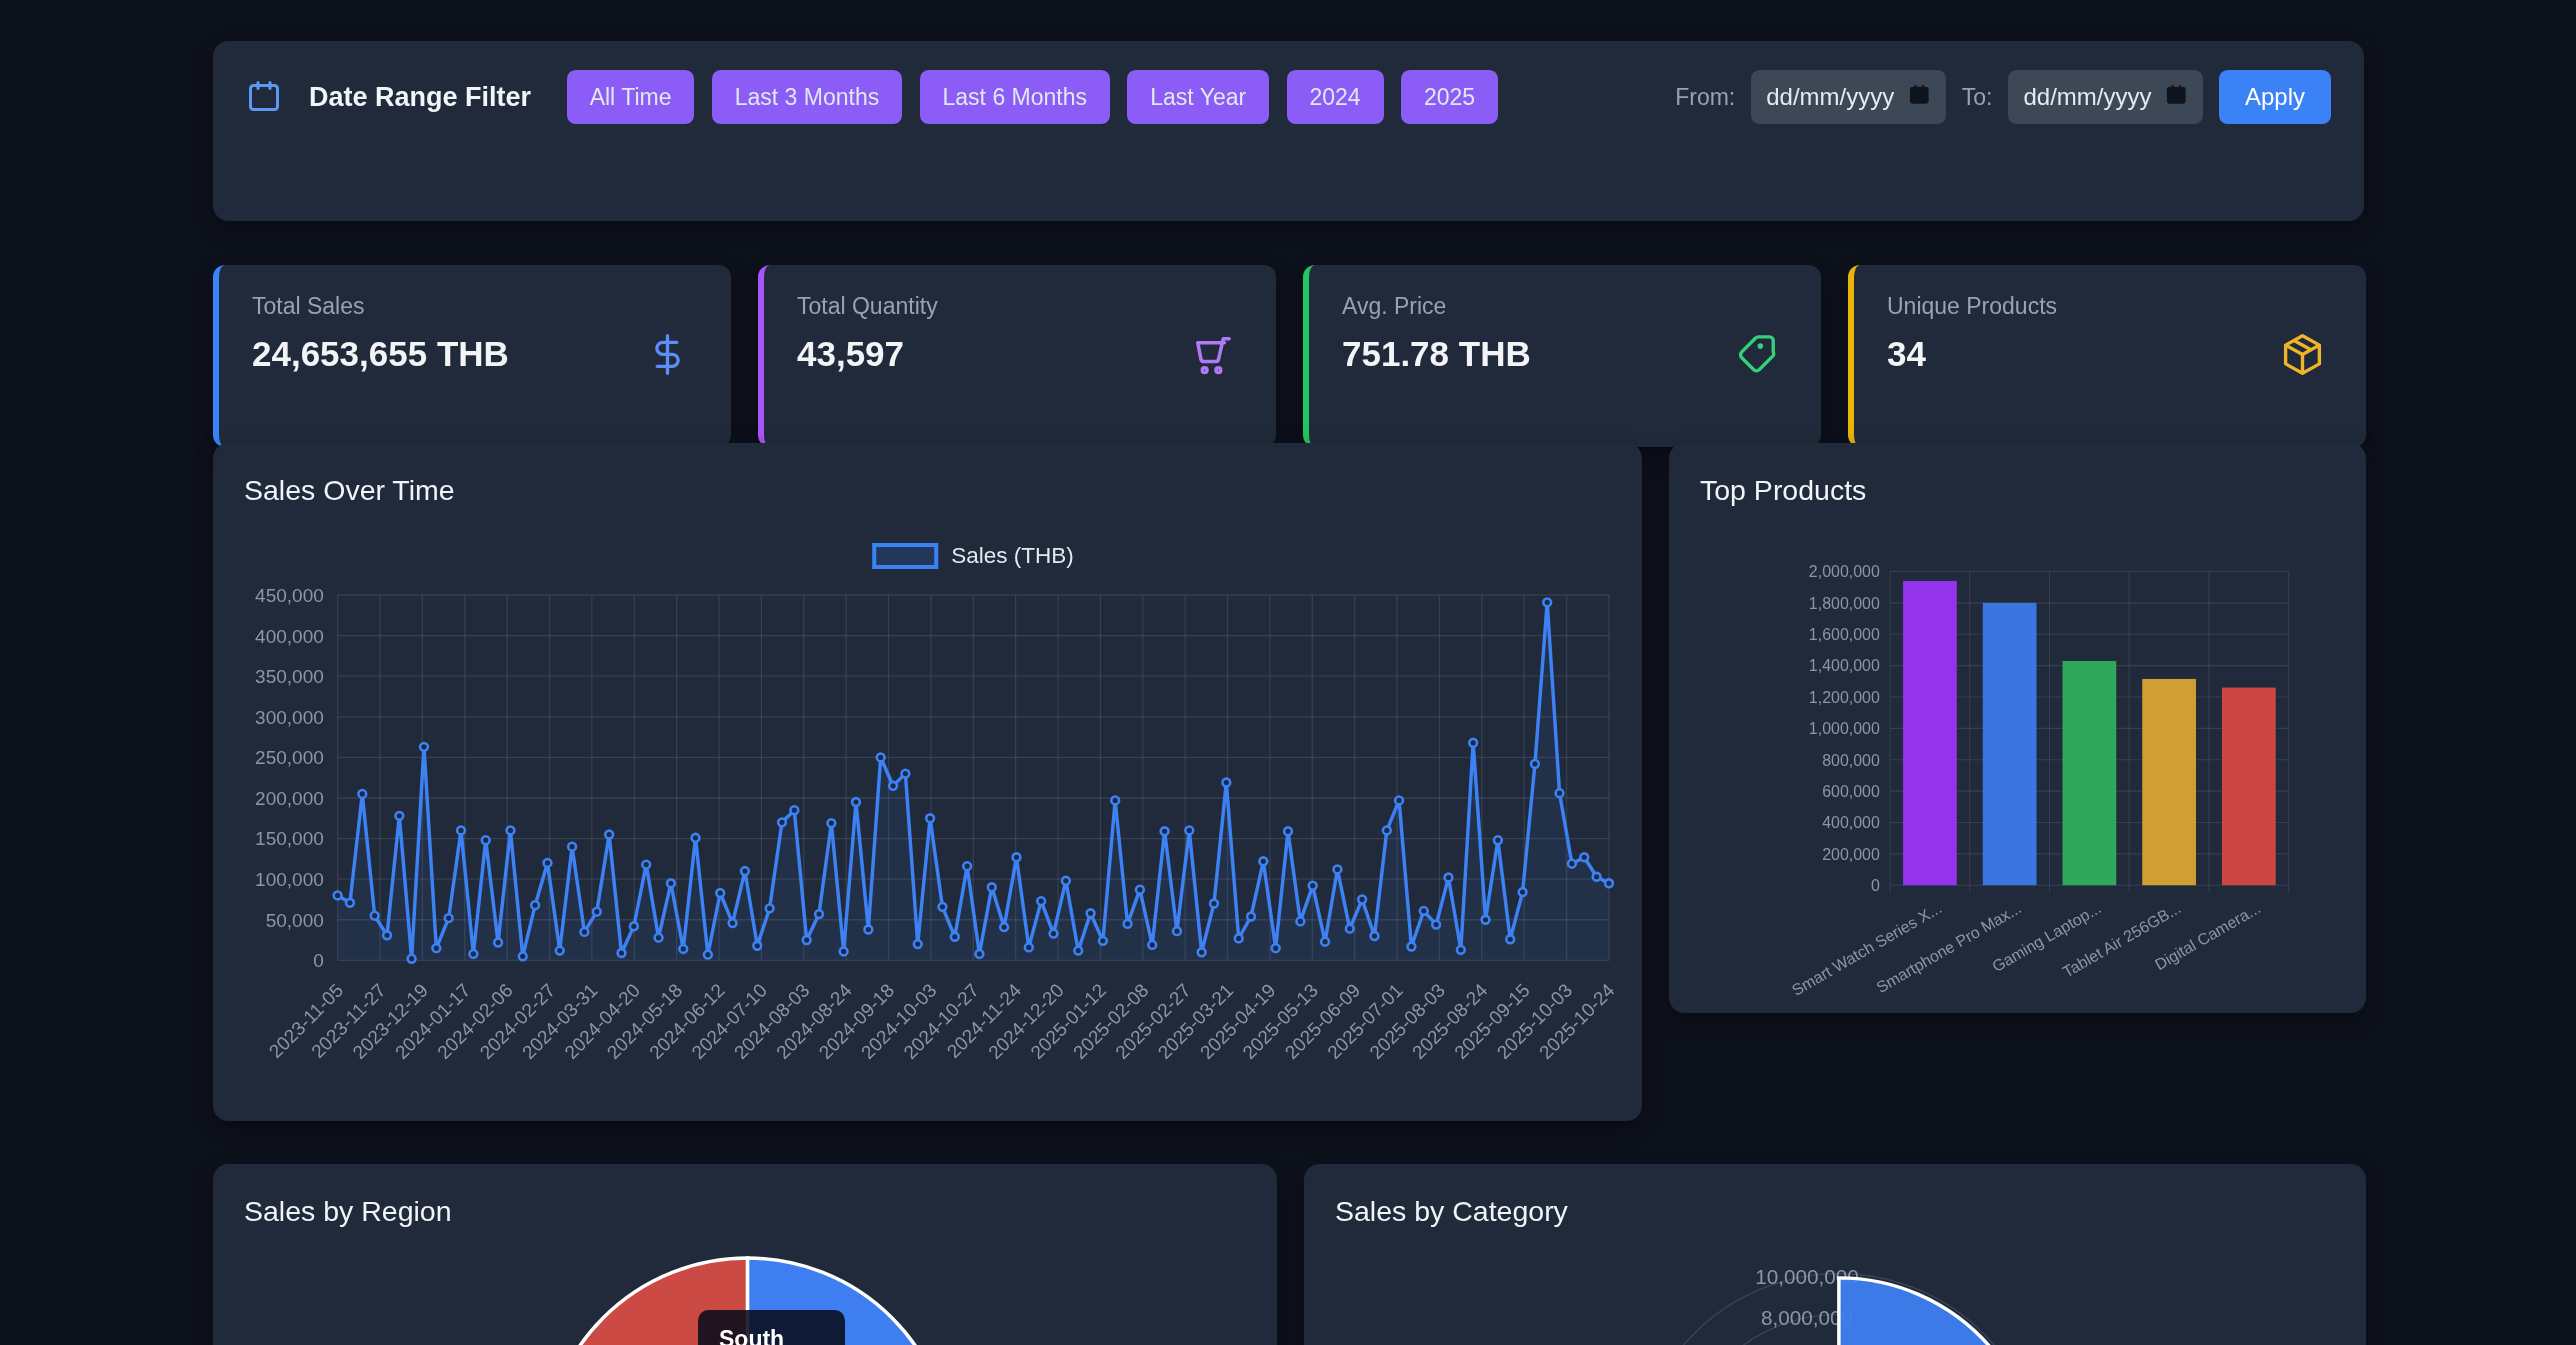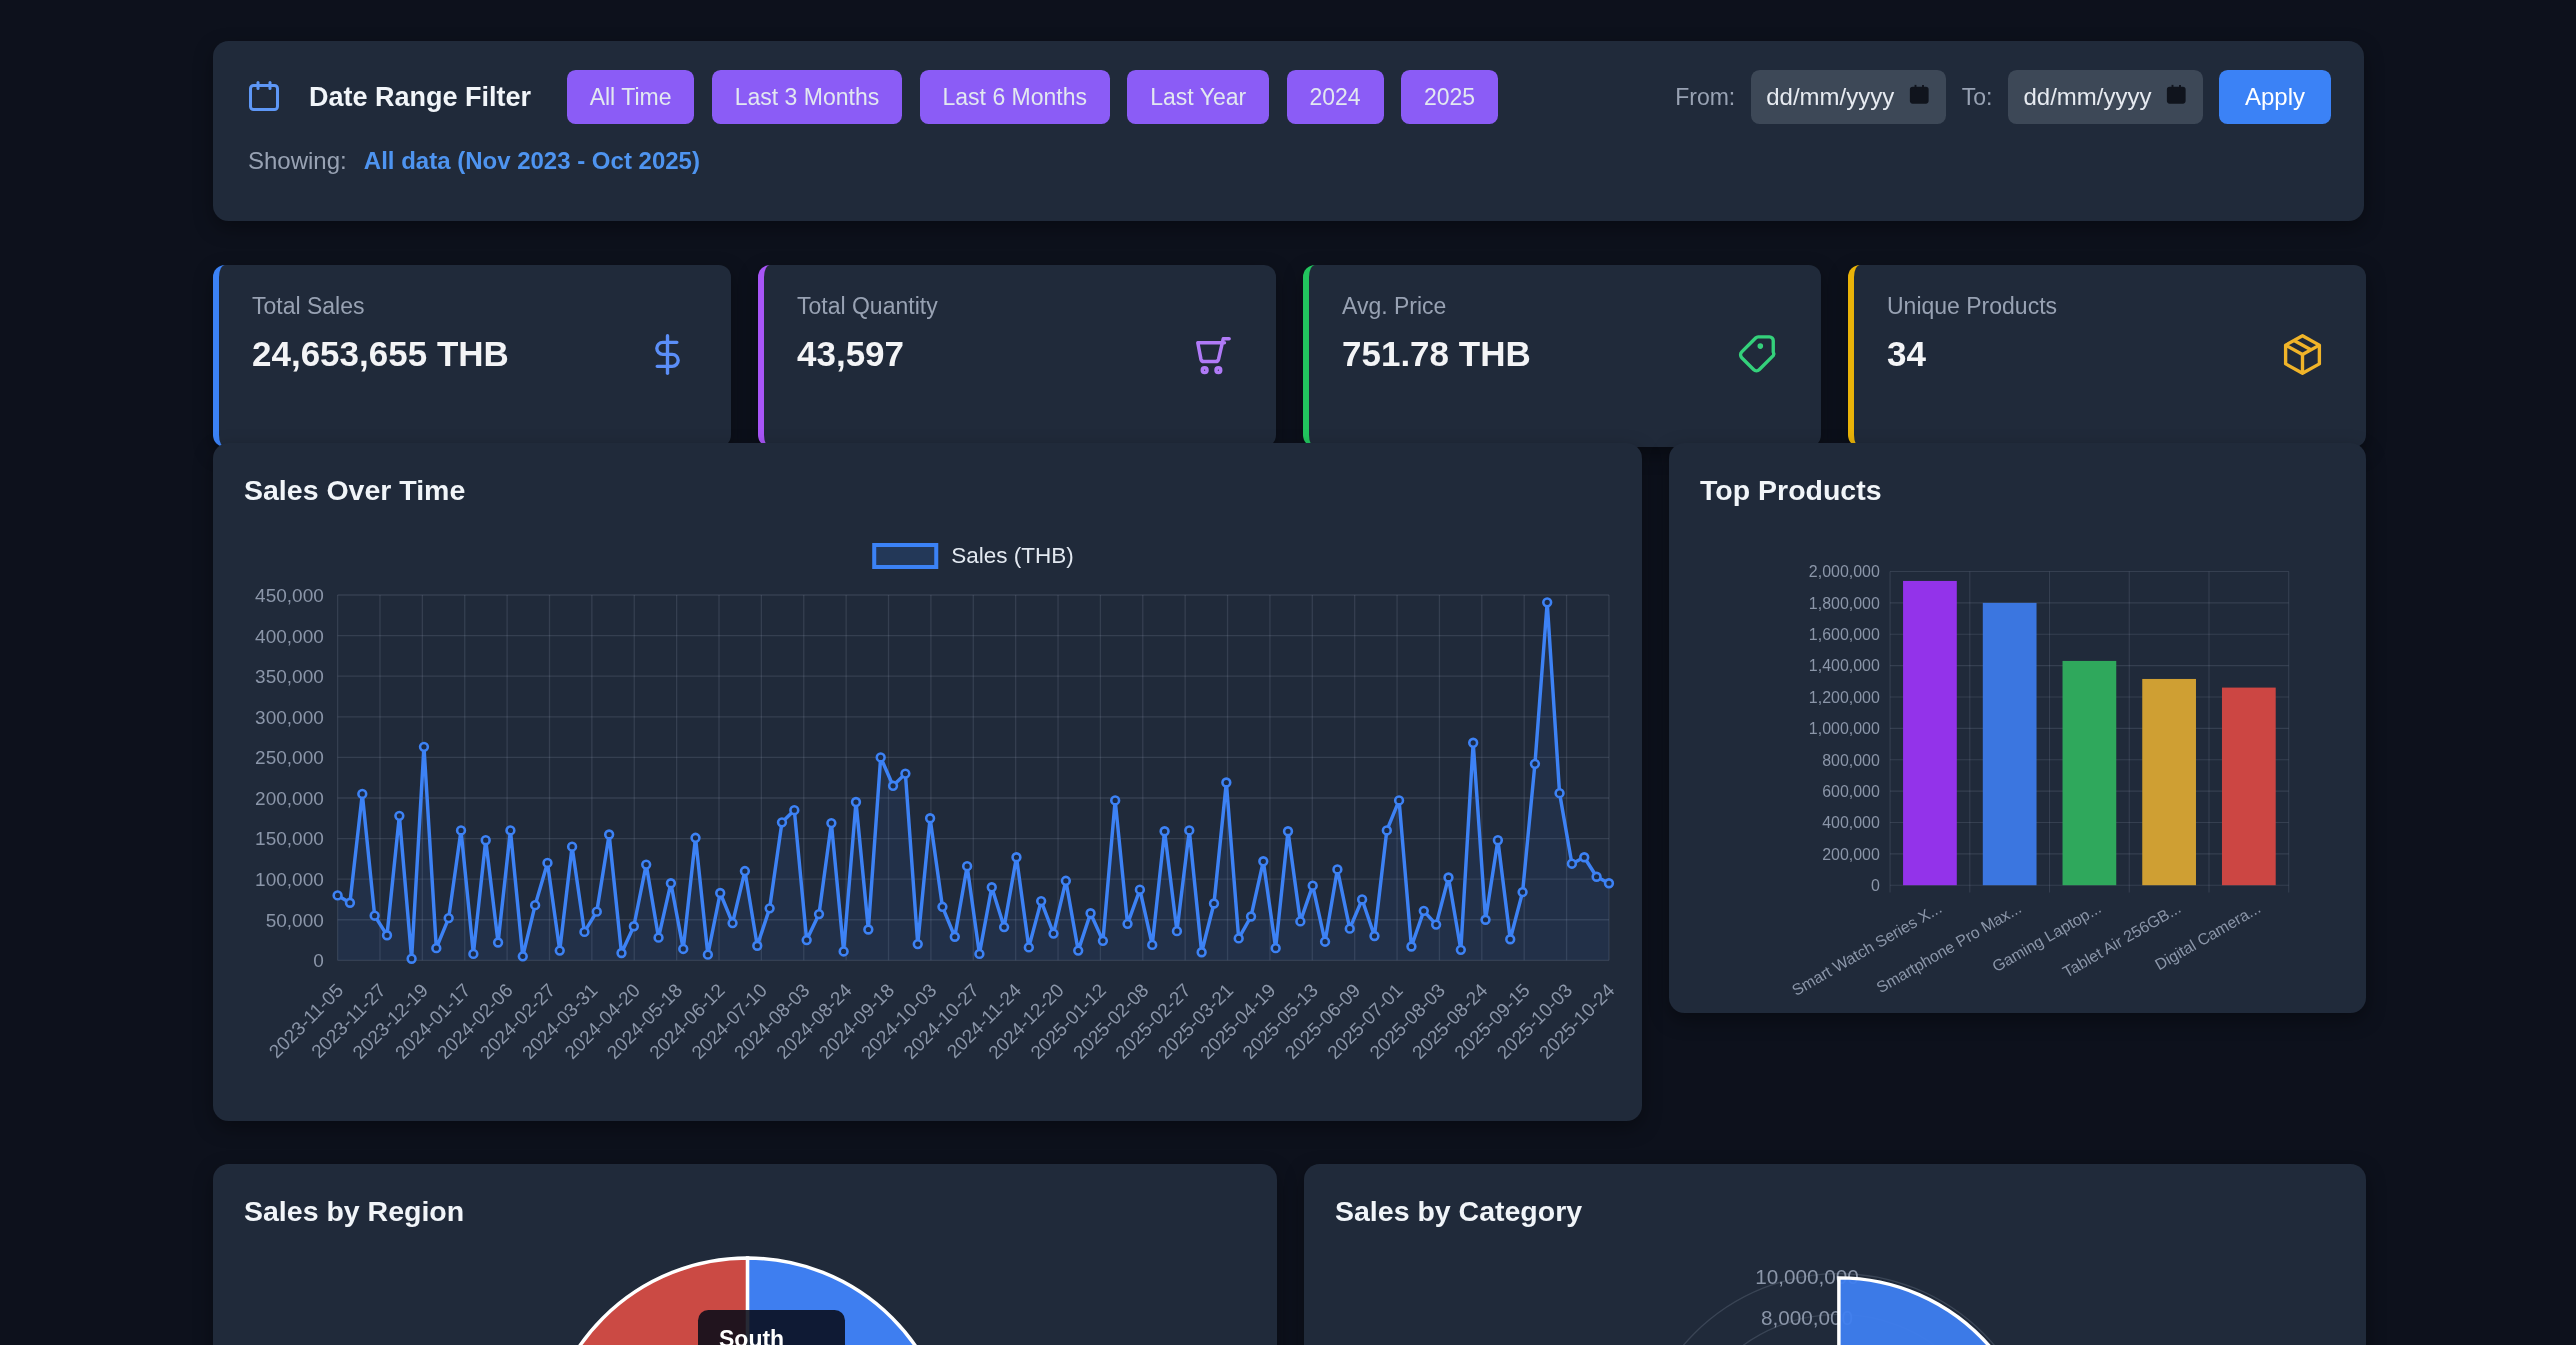--- a/index.html
+++ b/index.html
@@ -47,21 +47,21 @@
     box-shadow: 0 7px 19px rgba(0,0,0,.35); padding: 28px 0 0 33px;
   }
   .stat-label { font-size: 23px; color: #98a2b3; }
   .stat-value { font-size: 35px; font-weight: bold; color: #f3f4f6; margin-top: 14px; }
   .stat-icon { position: absolute; right: 41px; top: 50%; transform: translateY(-50%); }
   
   #line-card  { left: 213px;  top: 443px;  width: 1429px; height: 678px; }
   #bar-card   { left: 1669px; top: 443px;  width: 697px;  height: 570px; }
   #pie-card   { left: 213px;  top: 1164px; width: 1064px; height: 371px; }
   #polar-card { left: 1304px; top: 1164px; width: 1062px; height: 371px; }
-  .card-title { position: absolute; left: 31px; top: 31px; font-size: 28.5px; font-weight: bold; color: #f1f5f9; z-index: 2; }
+  .card-title { position: absolute; left: 31px; top: 31px; font-size: 28.5px; font-weight: normal; color: #f1f5f9; z-index: 2; }
   .chart-svg { position: absolute; left: 0; top: 0; width: 100%; height: 100%; }
   .legend {
     position: absolute; left: 760px; top: 100px; transform: translateX(-50%);
     display: flex; align-items: flex-end; gap: 13px; font-size: 22.5px; color: #e2e8f0; z-index: 2;
   }
   .legend-swatch { width: 66px; height: 26px; border: 4.3px solid #3b82f6; background: rgba(59,130,246,.16); }
   .chart-tooltip {
     position: absolute; left: 485px; top: 146px; min-width: 147px; height: 83px;
     background: rgba(9,13,25,.88); border-radius: 10.4px; padding: 15.5px 21px;
     font-size: 23px; font-weight: bold; color: #ffffff; z-index: 3;
@@ -106,24 +106,20 @@
         <span>
           <svg width="22.5" height="22.5" viewBox="0 0 24 24" fill="#10141d" stroke="#10141d" stroke-width="2">
             <rect x="3" y="5" width="18" height="16" rx="2"></rect>
             <line x1="8" y1="2" x2="8" y2="7"></line>
             <line x1="16" y1="2" x2="16" y2="7"></line>
           </svg>
         </span>
       </div>
       <button class="apply-btn">Apply</button>
     </div>
-  </div>
-  <div class="showing-row">
-    <span>Showing:</span>
-    <span class="showing-value">All data (Nov 2023 - Oct 2025)</span>
   </div>
 </section>
 
 <div id="stats">
     <div class="stat-card" style="left: 213px; border-left-color: rgb(59, 130, 246);">
       <div class="stat-label">Total Sales</div>
                <div class="stat-value">24,653,655 THB</div>
                <span class="stat-icon"><svg width="45" height="45" viewBox="0 0 24 24" fill="none" stroke="#5b8ef8" stroke-width="1.8" stroke-linecap="round">
           <line x1="12" y1="2" x2="12" y2="22"></line>
           <path d="M17 5.5H9.5a3.2 3.2 0 0 0 0 6.4h5a3.2 3.2 0 0 1 0 6.4H6.5"></path>

